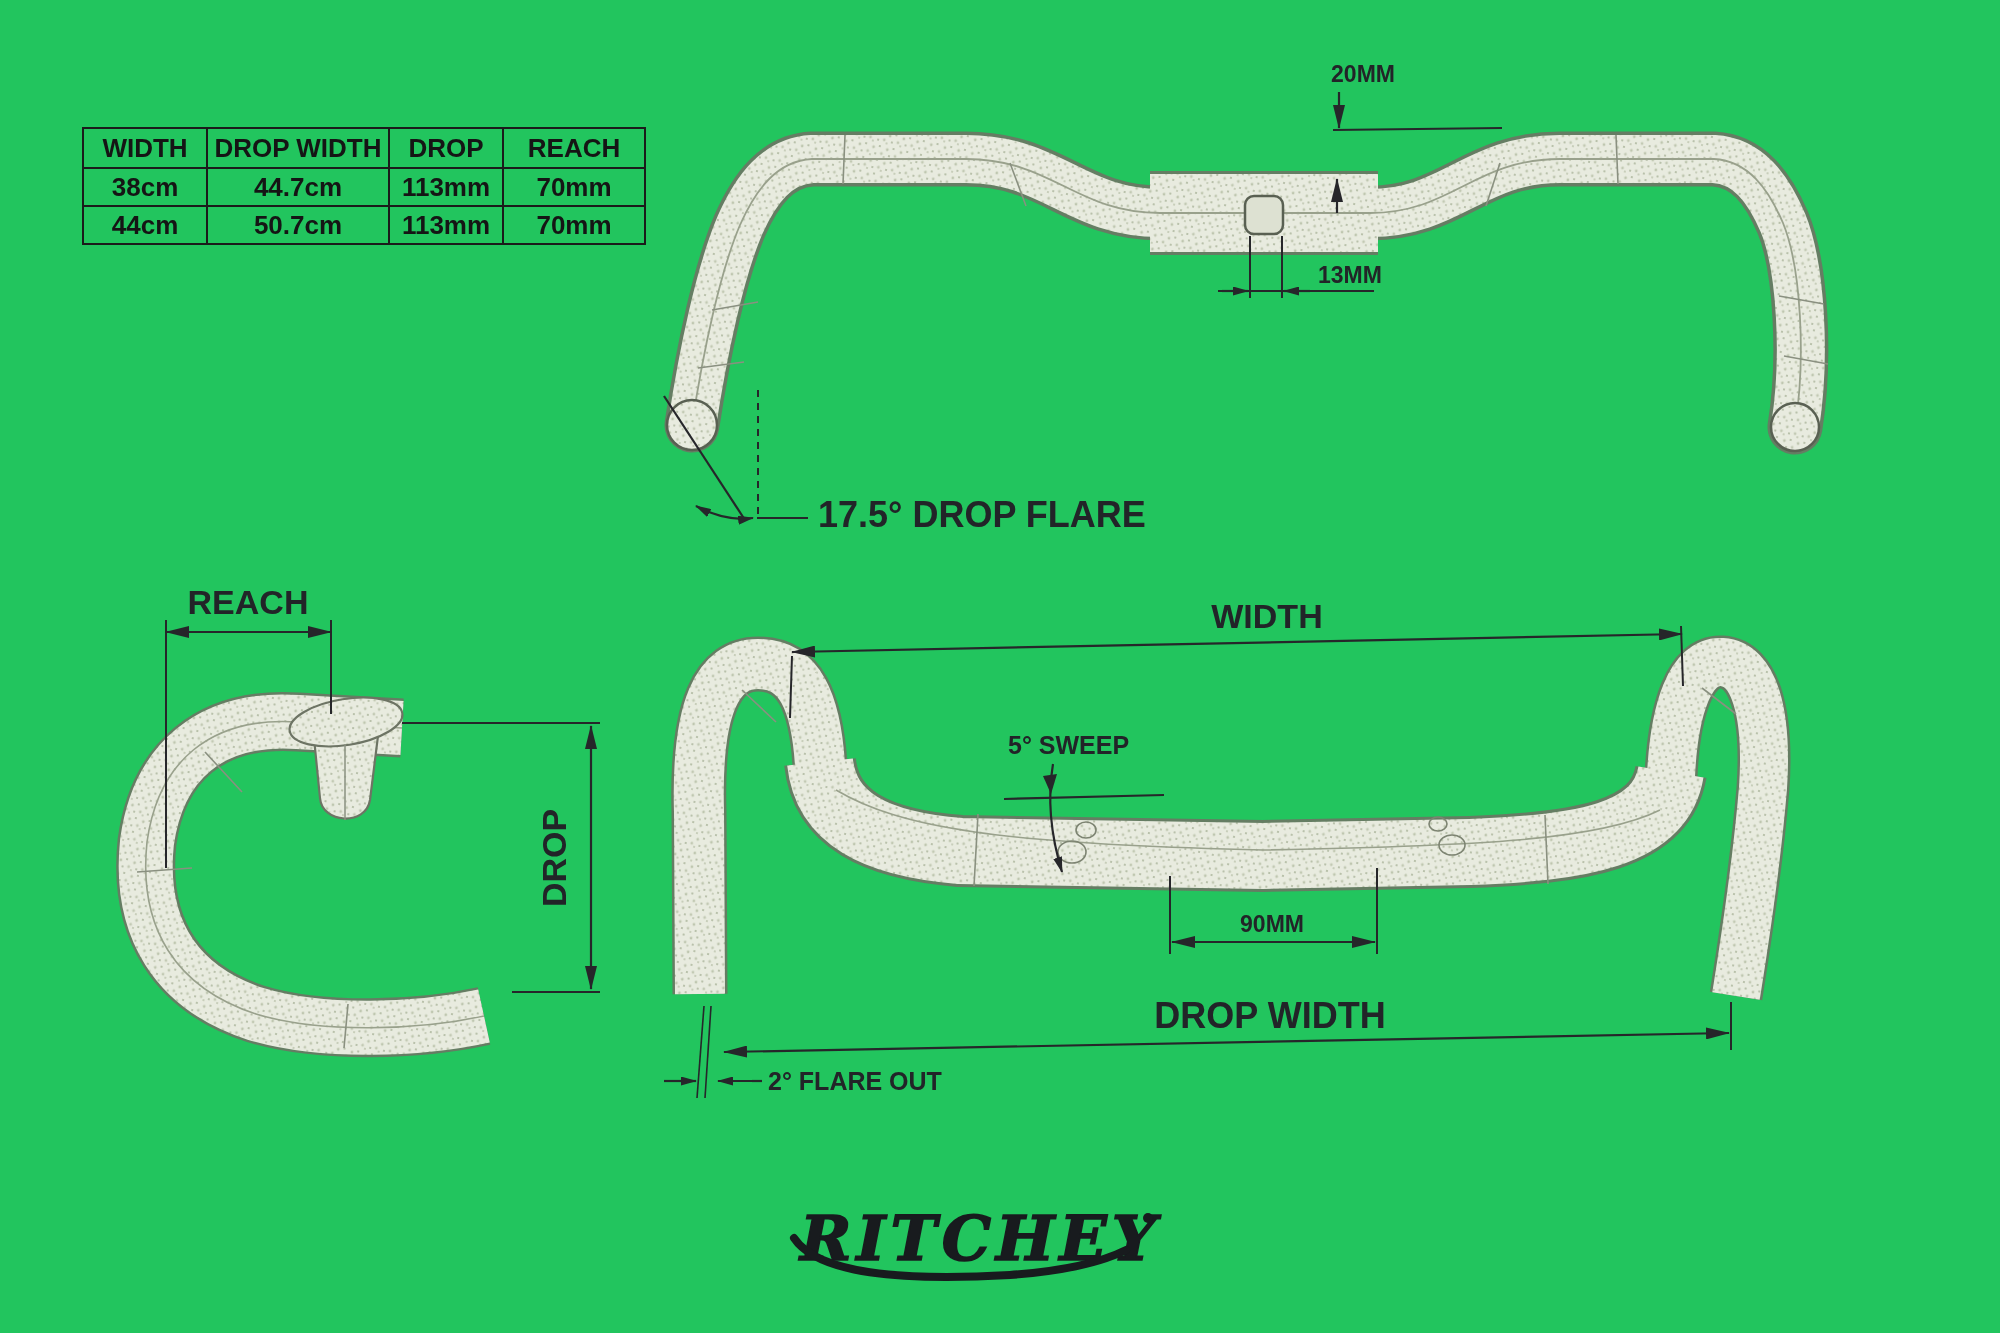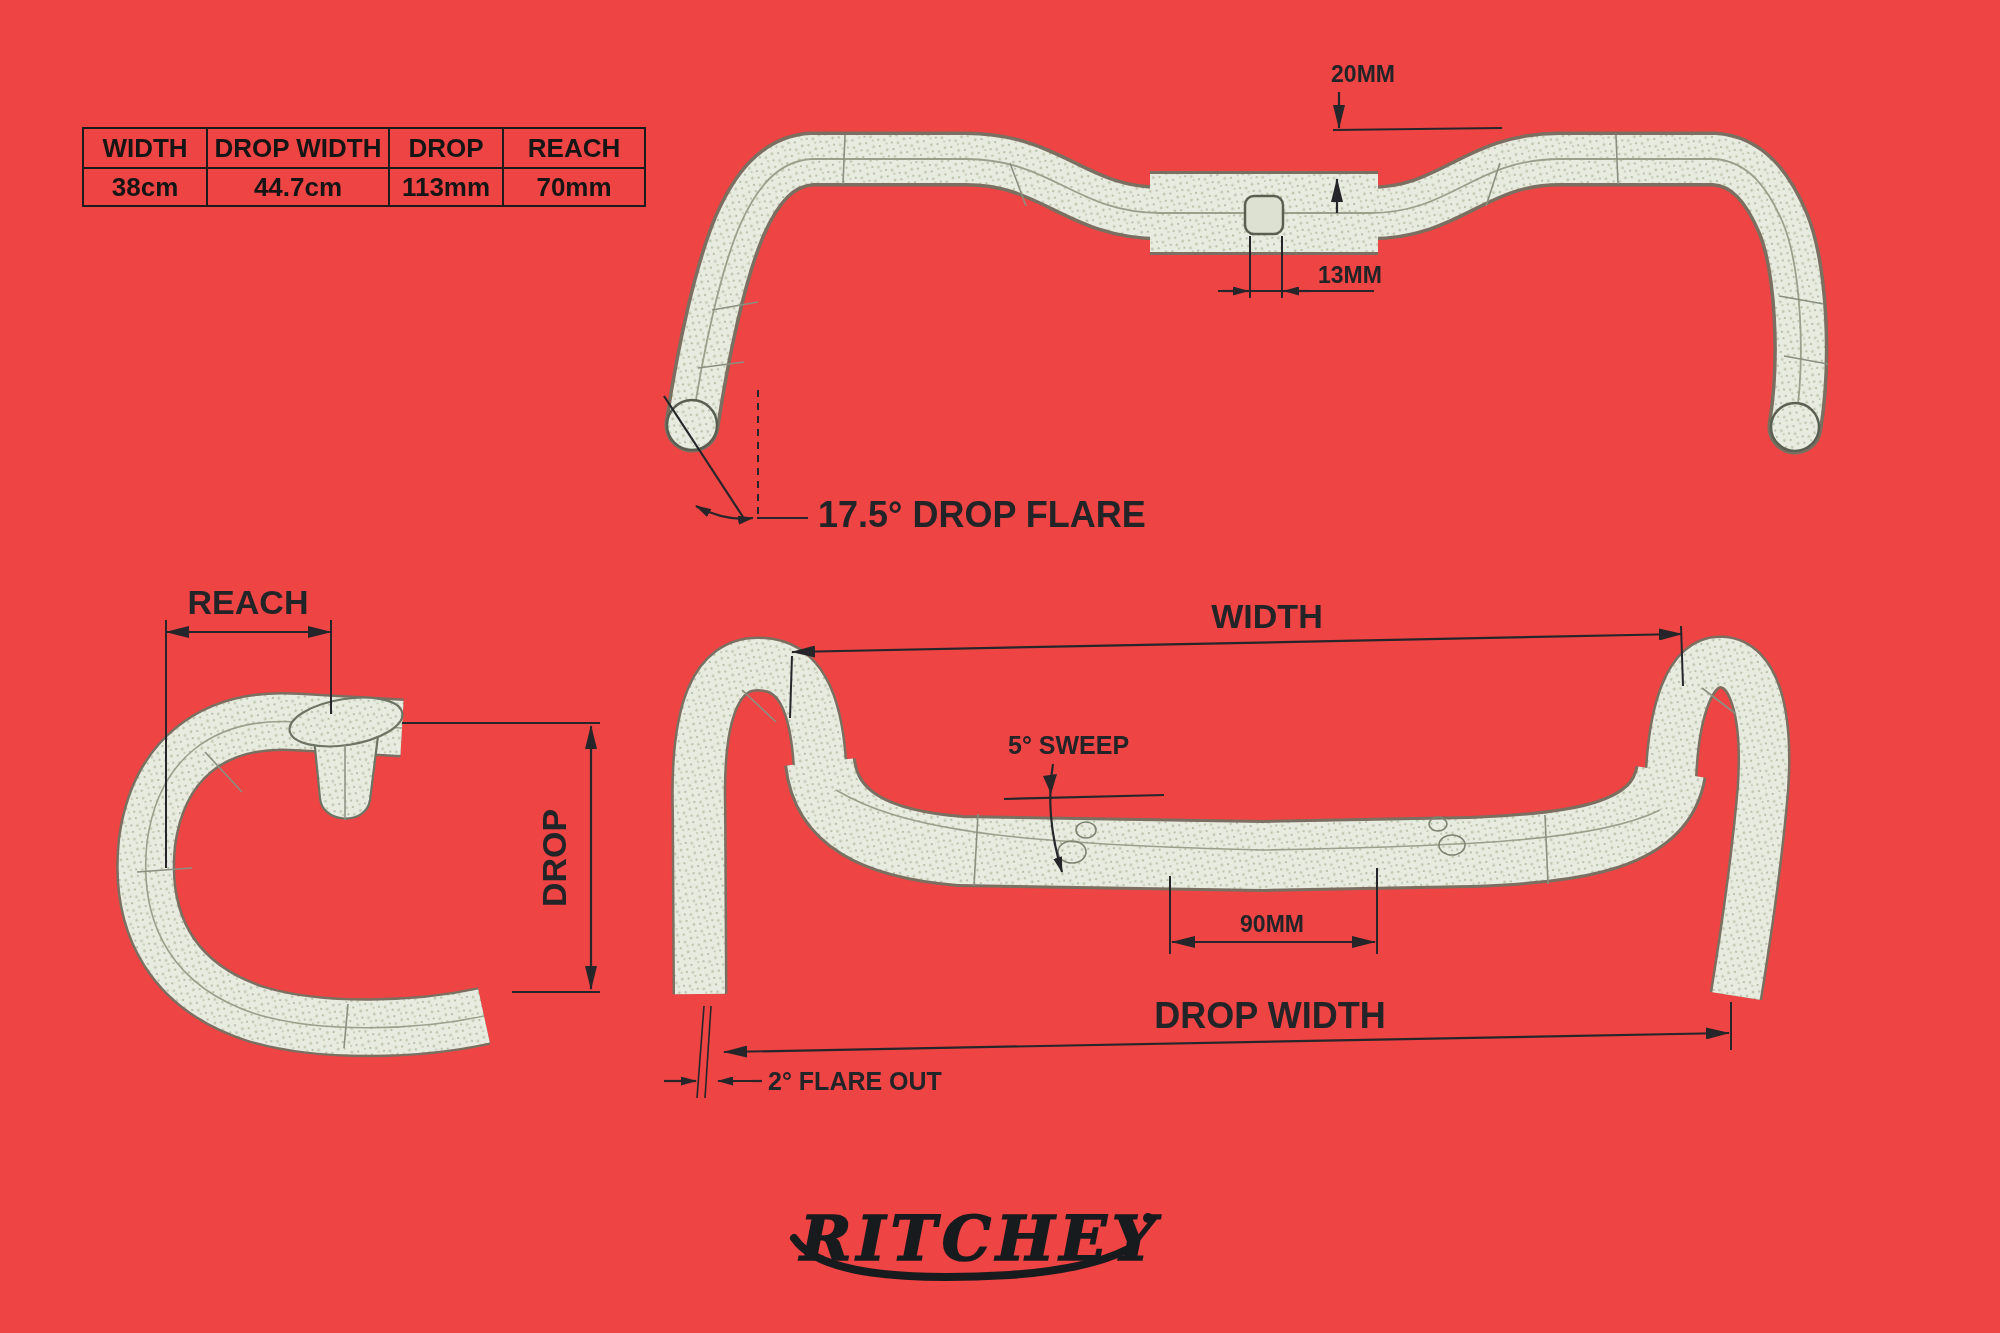--- a/index.html
+++ b/index.html
@@ -1,21 +1,21 @@
 <!DOCTYPE html>
 <html><head>
 <meta charset="utf-8">
 <style>
   html,body{margin:0;padding:0;}
   body{
     width:2000px;height:1333px;
     background:#fcf9ee;
     font-family:"Liberation Sans", sans-serif;
   }
-  #page{position:relative;width:2000px;height:1333px;overflow:hidden;background:#ef4444;}
+  #page{position:relative;width:2000px;height:1333px;overflow:hidden;background:#22c55e;}
   svg.overlay{position:absolute;left:0;top:0;}
   
   #spec{
     position:absolute;left:82px;top:127px;
     border-collapse:collapse;table-layout:fixed;
     font-family:"Liberation Sans",sans-serif;
     font-weight:700;color:#151515;
   }
   #spec th,#spec td{
     border:2.5px solid #1b1b1b;
@@ -219,16 +219,22 @@
         <th>REACH</th>
       </tr>
     </thead>
     <tbody>
       <tr>
         <td>38cm</td>
         <td>44.7cm</td>
         <td>113mm</td>
         <td>70mm</td>
       </tr>
+      <tr>
+        <td>44cm</td>
+        <td>50.7cm</td>
+        <td>113mm</td>
+        <td>70mm</td>
+      </tr>
     </tbody>
   </table>
 
 </div>
 
 </body></html>

